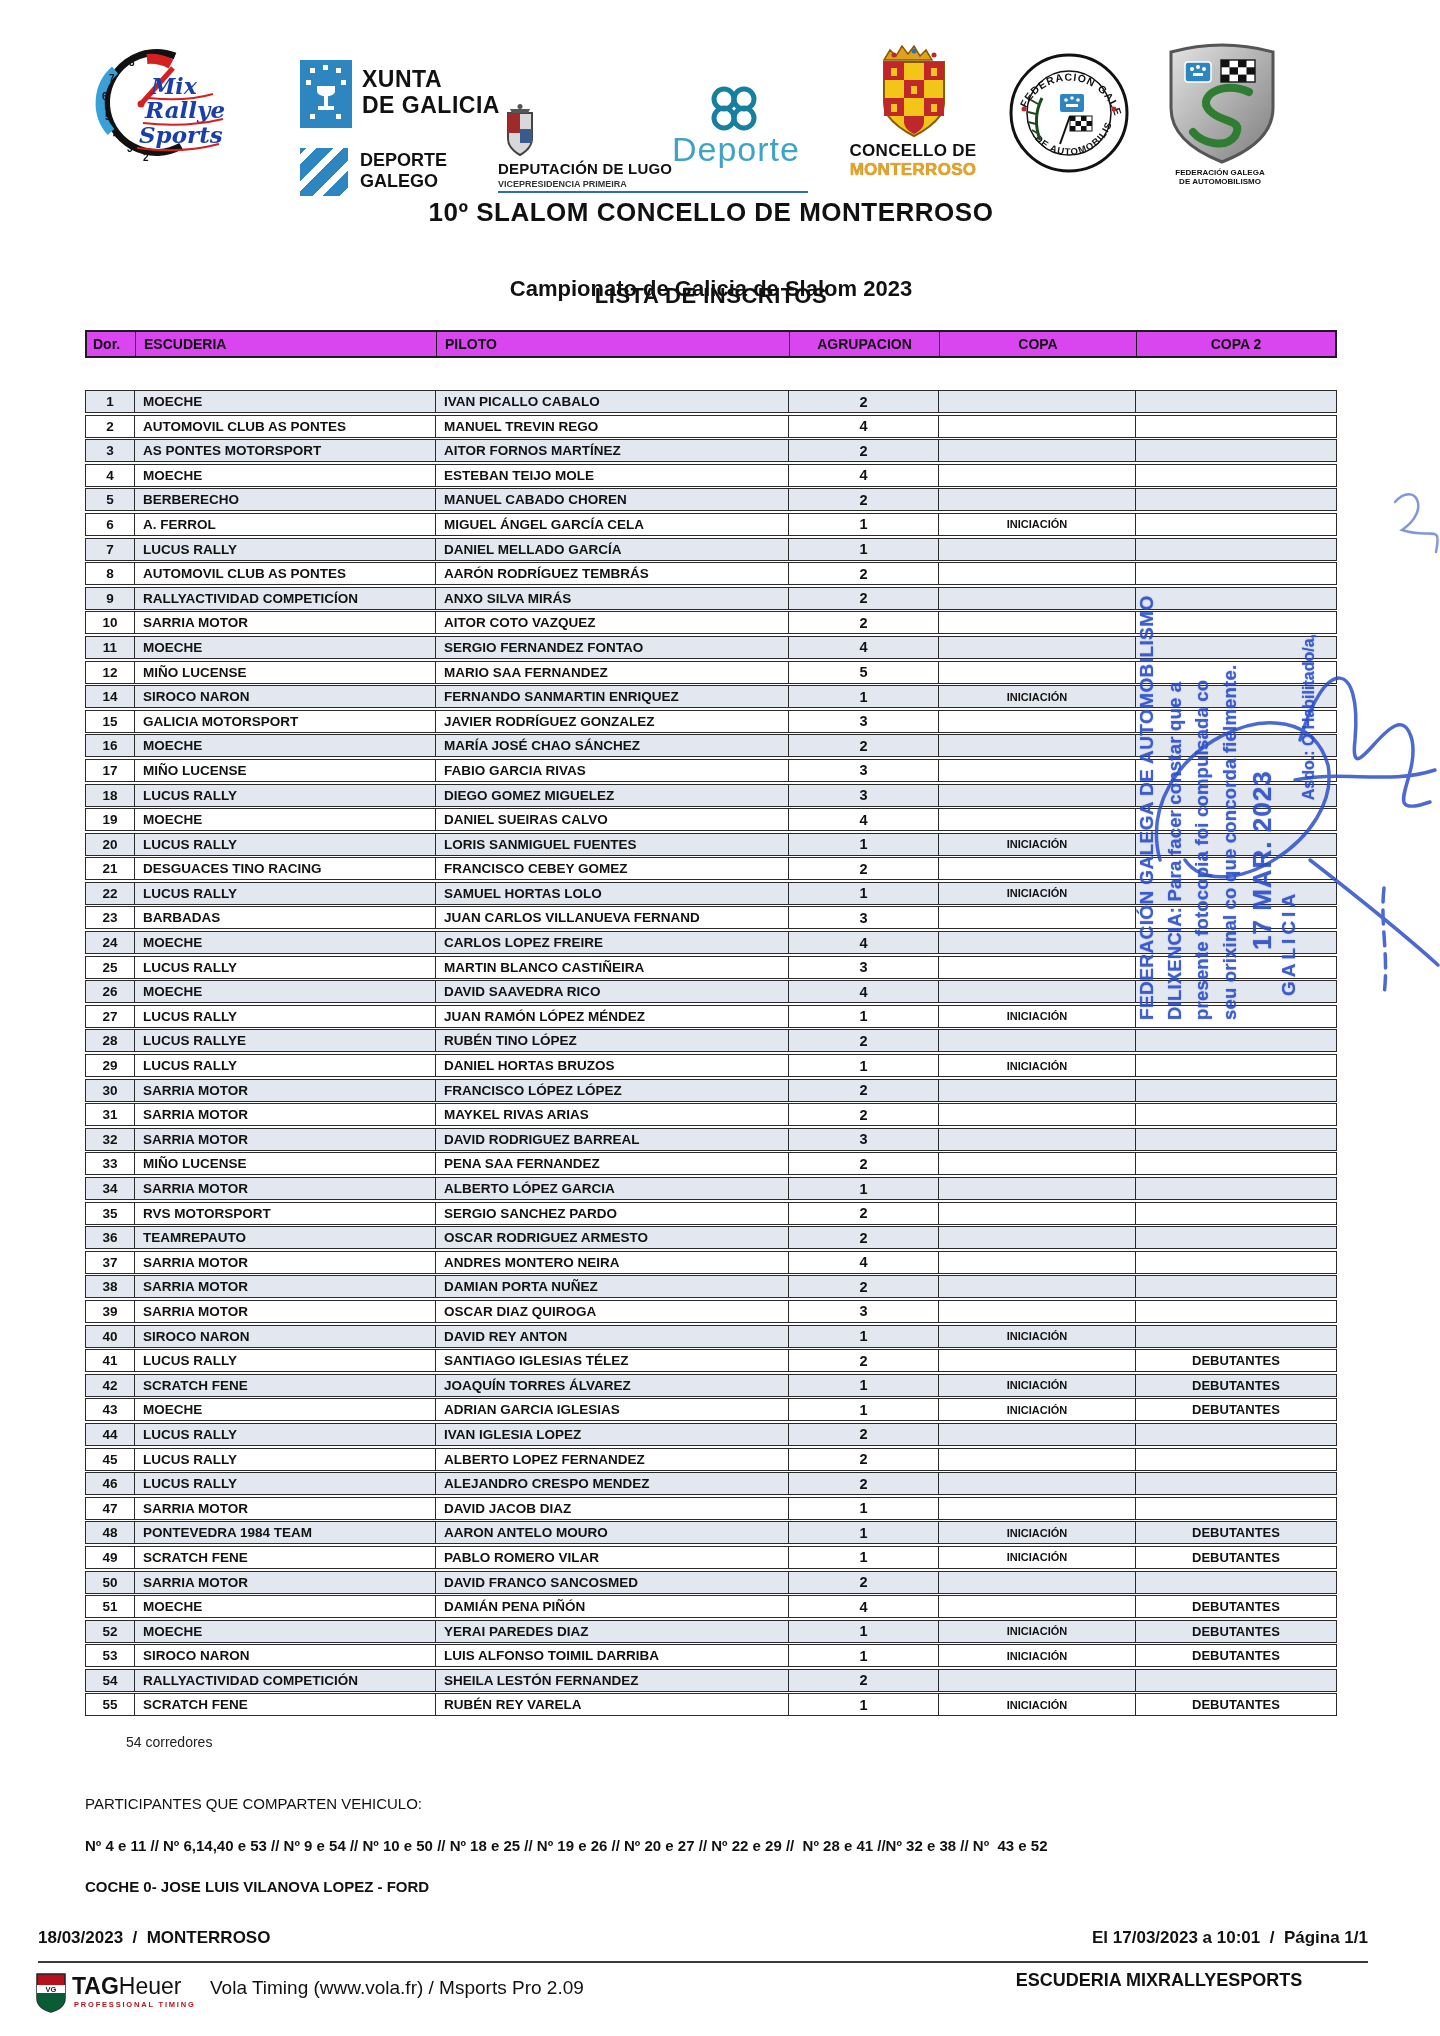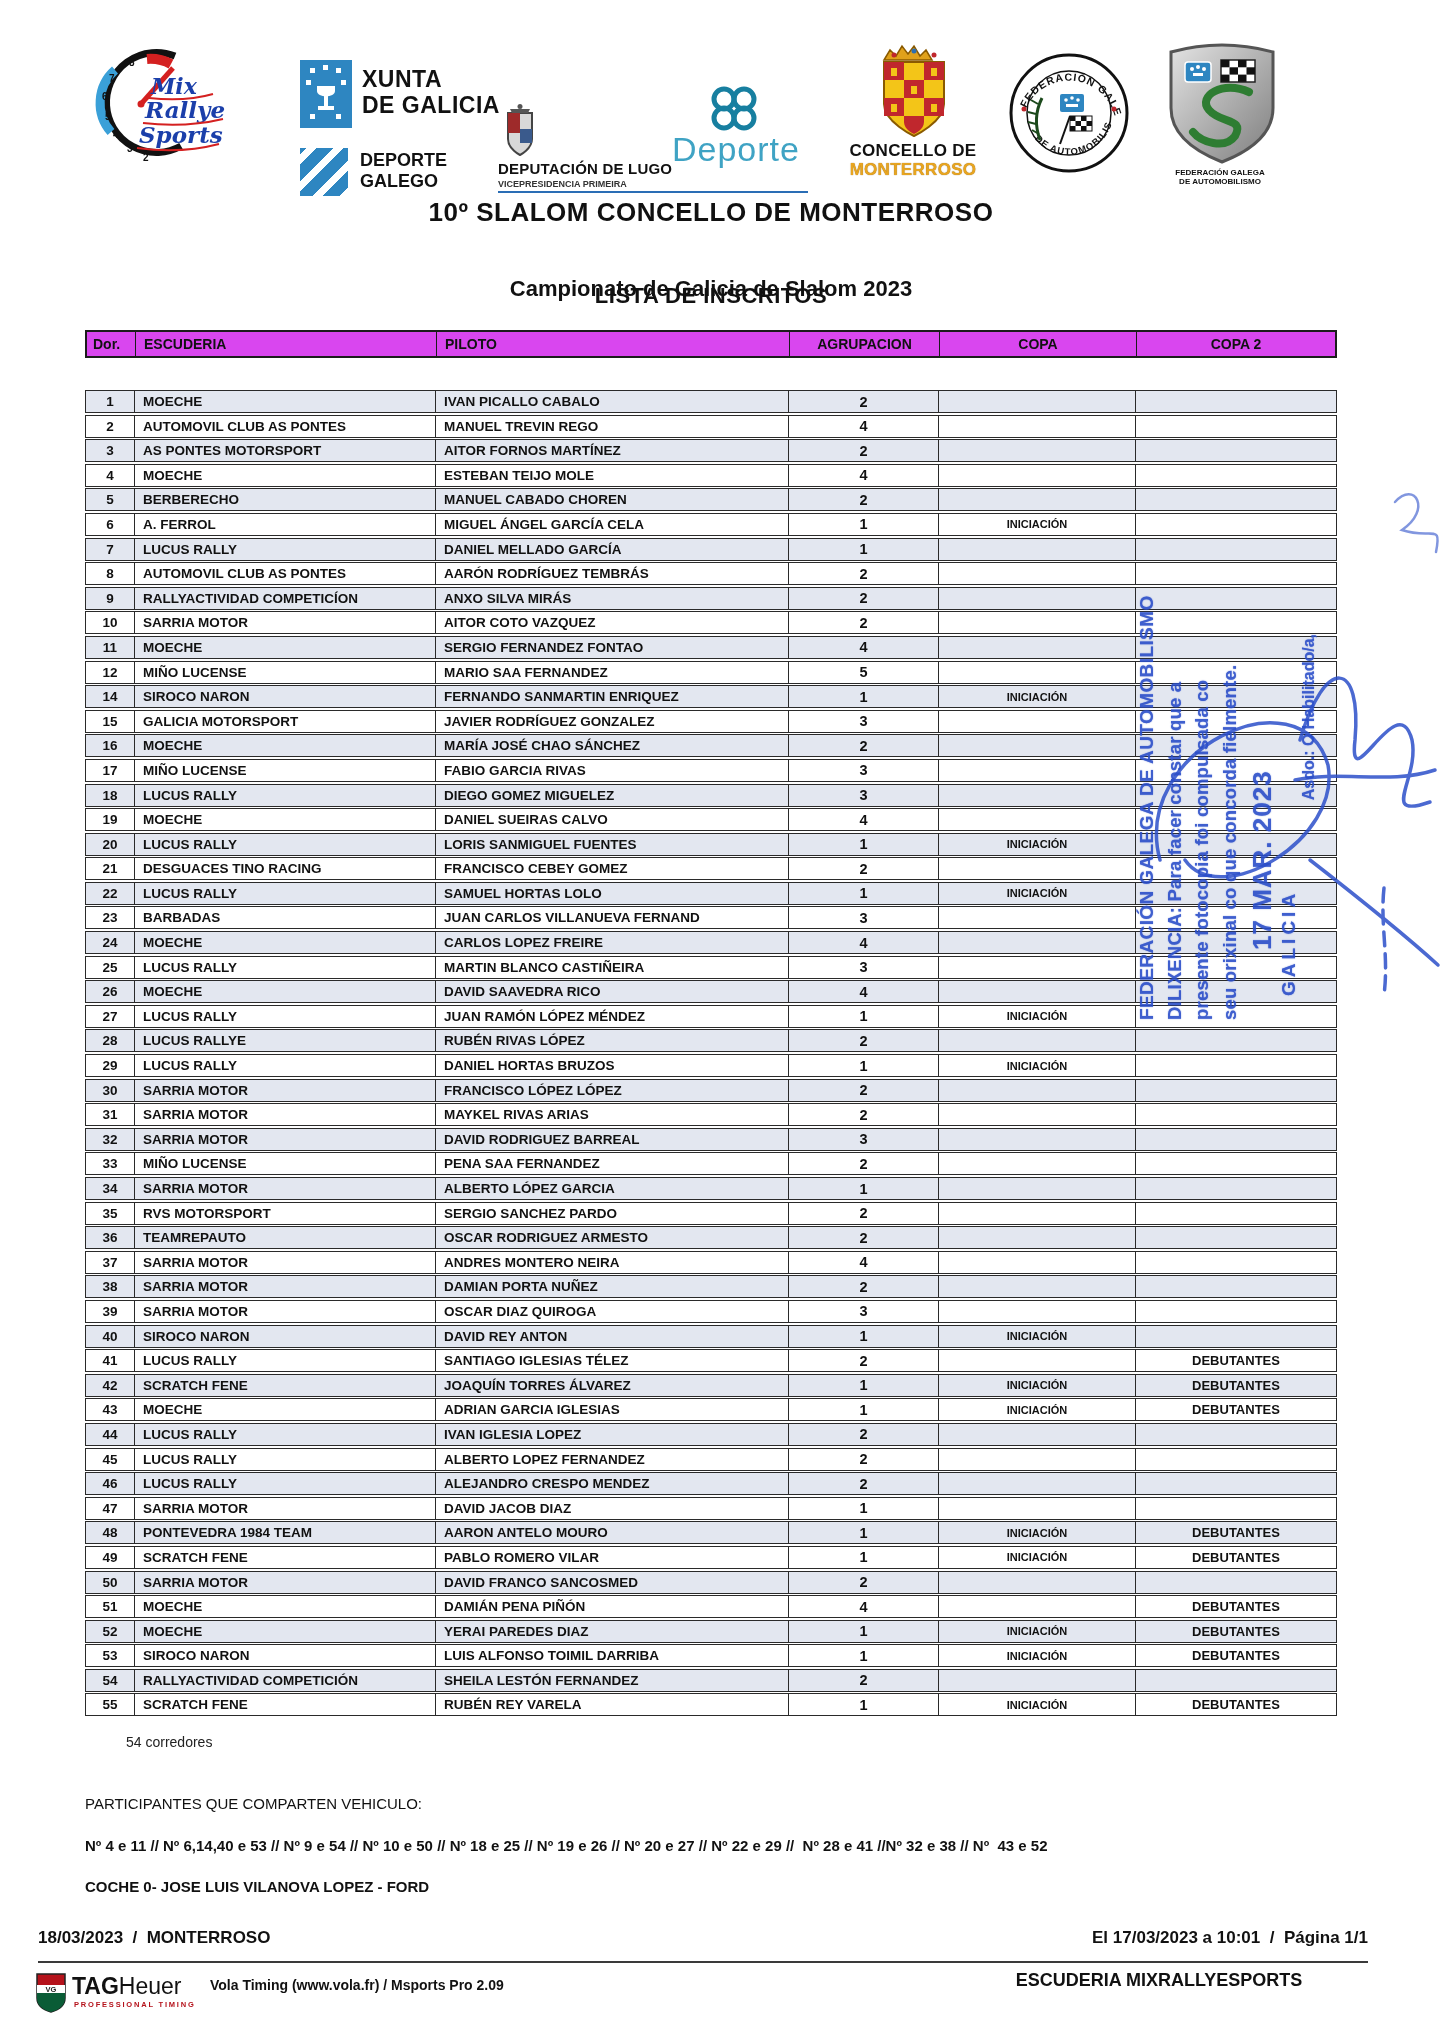--- a/index.html
+++ b/index.html
@@ -40,21 +40,21 @@
   .corredores{left:85px;top:1734px;font-size:14px;color:#222;margin-left:41px;}
   .note-h{left:85px;top:1795px;font-size:15px;font-weight:400;}
   .note-l{left:85px;top:1837px;font-size:15px;font-weight:700;white-space:pre;}
   .note-c{left:85px;top:1878px;font-size:15px;font-weight:700;}
   .f-left{left:38px;top:1928px;font-size:17px;font-weight:700;white-space:pre;}
   .f-right{left:950px;top:1928px;width:418px;text-align:right;font-size:17px;font-weight:700;white-space:pre;}
   .f-rule{left:38px;top:1961px;width:1330px;height:0;border-top:2px solid #3a3a3a;}
   .brand{left:72px;top:1975px;font-size:23px;line-height:23px;}
   .brand b{font-weight:700;}
   .brand-sub{left:74px;top:2000px;font-size:7.5px;font-weight:700;color:#b5121b;letter-spacing:1.8px;}
-  .vola{left:210px;top:1977px;font-size:14px;font-weight:700;}
+  .vola{left:210px;top:1977px;font-size:19px;font-weight:400;}
   .organizer{left:950px;top:1970px;width:418px;text-align:center;font-size:18px;font-weight:700;}
   
   .xunta-sq{left:300px;top:60px;}
   .xunta-tx{left:362px;top:66px;font-size:23px;font-weight:700;line-height:26px;letter-spacing:.5px;}
   .dg-sq{left:300px;top:148px;width:48px;height:48px;overflow:hidden;}
   .dg-band{width:68px;height:68px;margin:-10px;
      background:repeating-linear-gradient(135deg,#ffffff 0 7px,#2e86c1 7px 19px);}
   .dg-tx{left:360px;top:150px;font-size:18px;font-weight:700;line-height:21px;}
   .lugo-name{left:498px;top:160px;font-size:15px;font-weight:700;letter-spacing:.2px;}
   .lugo-sub{left:498px;top:179px;font-size:9px;font-weight:700;color:#333;}
@@ -459,21 +459,21 @@
     <div class="td c0">27</div>
     <div class="td c1">LUCUS RALLY</div>
     <div class="td c2">JUAN RAMÓN LÓPEZ MÉNDEZ</div>
     <div class="td c3">1</div>
     <div class="td c4">INICIACIÓN</div>
     <div class="td c5"></div>
   </div>
     <div class="tr">
     <div class="td c0">28</div>
     <div class="td c1">LUCUS RALLYE</div>
-    <div class="td c2">RUBÉN RIVAS LÓPEZ</div>
+    <div class="td c2">RUBÉN TINO LÓPEZ</div>
     <div class="td c3">2</div>
     <div class="td c4"></div>
     <div class="td c5"></div>
   </div>
     <div class="tr">
     <div class="td c0">29</div>
     <div class="td c1">LUCUS RALLY</div>
     <div class="td c2">DANIEL HORTAS BRUZOS</div>
     <div class="td c3">1</div>
     <div class="td c4">INICIACIÓN</div>

